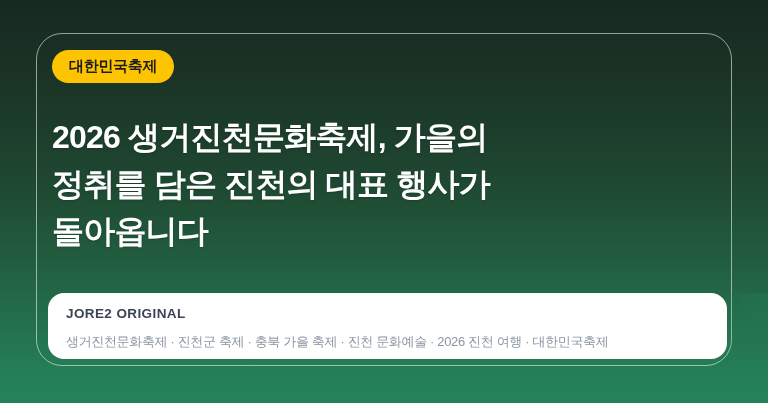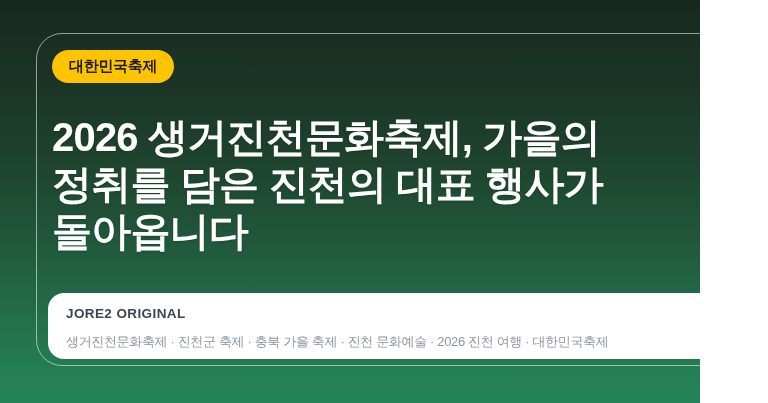--- a/index.html
+++ b/index.html
@@ -1,21 +1,21 @@
 <!DOCTYPE html>
 <html><head>
 <meta charset="utf-8">
 <style>
   * { margin:0; padding:0; box-sizing:border-box; }
   html,body{
     width:768px; height:403px; overflow:hidden;
     font-family:"Liberation Sans","DejaVu Sans",sans-serif;
   }
   #stage{
-    position:relative; width:700px; height:403px;
+    position:relative; width:768px; height:403px;
     background:linear-gradient(180deg,
         #16291f 0%,
         #192e22 8%,
         #1b3527 22%,
         #1e452f 42%,
         #215a3d 62%,
         #23704c 80%,
         #248057 94%,
         #248358 100%);
     overflow:hidden;
@@ -38,21 +38,21 @@
     color:#1d1d1d;
     font-size:15px; font-weight:bold;
     letter-spacing:-0.3px;
     white-space:nowrap;
   }
   
   #headline{
     position:absolute; left:52px; top:114px;
     width:600px;
     color:#ffffff;
-    font-size:40px;
+    font-size:32px;
     font-weight:bold;
     line-height:47px;
     letter-spacing:-0.8px;
     white-space:pre-line;
     text-shadow:0 1px 2px rgba(0,0,0,0.18);
   }
   
   #infocard{
     position:absolute; left:48px; top:293px;
     width:679px; height:66px;

